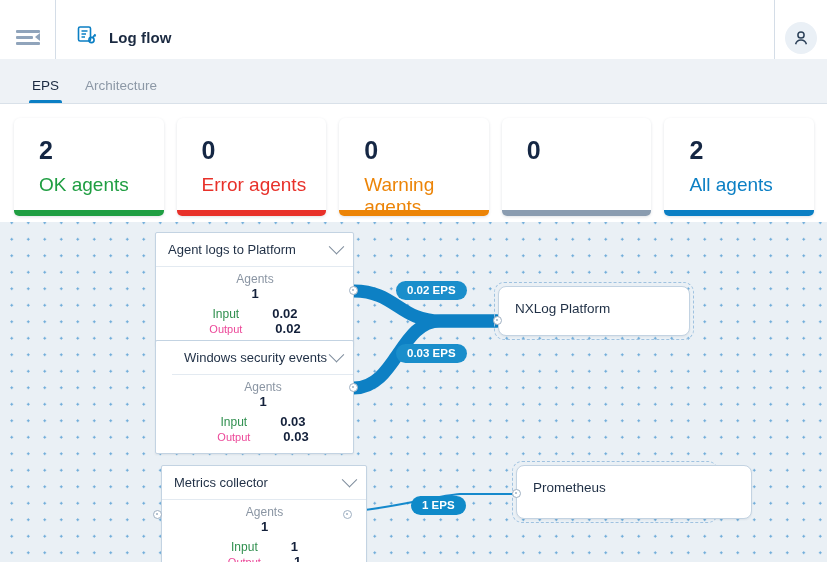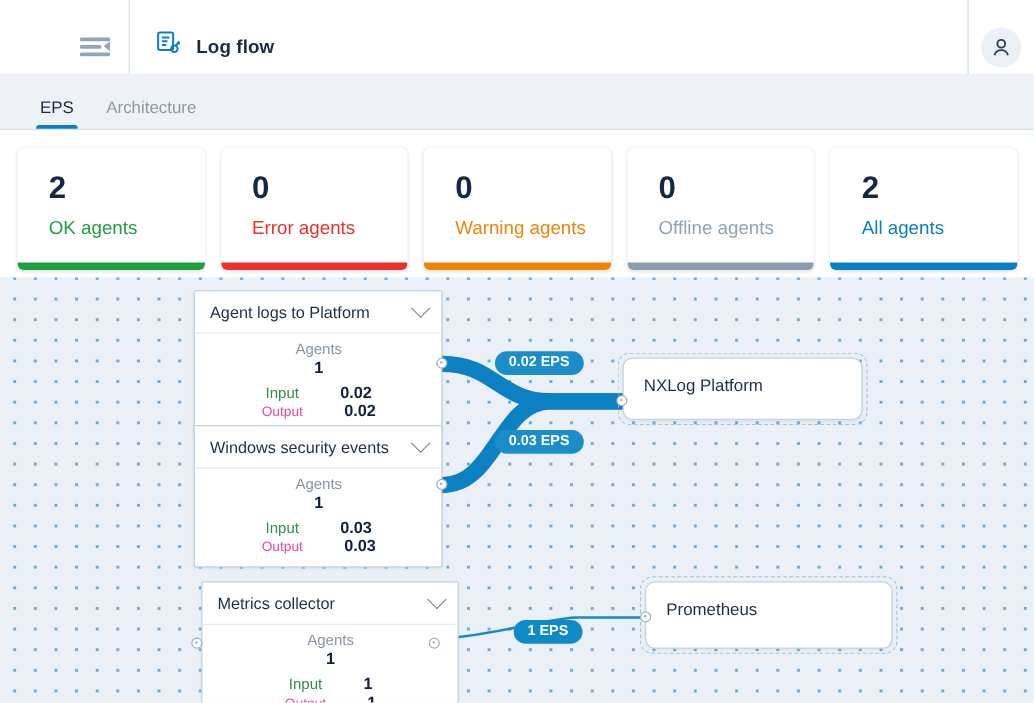--- a/index.html
+++ b/index.html
@@ -9,21 +9,21 @@
     background: #ffffff;
     overflow: hidden;
   }
 
   
   .topbar {
     position: absolute; top: 0; left: 0;
     width: 827px; height: 76px;
     background: #ffffff;
     border-bottom: 1px solid #c9d4e0;
-    display: flex; align-items: stretch; padding-left: 48px;
+    display: flex; align-items: stretch;
   }
   .menu-cell {
     width: 56px; display: flex; align-items: center; justify-content: center;
     border-right: 1px solid #d4dde7;
     cursor: pointer;
   }
   .menu-icon { width: 24px; height: 16px; position: relative; }
   .menu-icon i {
     position: absolute; left: 0; height: 3px; border-radius: 1px;
     background: #90a4bb; display: block;
@@ -85,21 +85,21 @@
     flex: 1; background: #ffffff;
     border-radius: 6px 6px 5px 5px;
     box-shadow: 0 1px 3px rgba(30,50,75,.14);
     position: relative; overflow: hidden;
     padding: 20px 0 0 25px;
     cursor: pointer;
   }
   .stat .num {
     font-size: 25px; font-weight: bold; color: #152744; line-height: 1;
   }
-  .stat .lbl { font-size: 15px; margin-top: 11px; }
+  .stat .lbl { font-size: 19px; margin-top: 11px; }
   .stat .bar { position: absolute; left: 0; right: 0; bottom: 0; height: 6px; }
 
   
   .canvas {
     position: absolute; top: 222px; left: 0;
     width: 827px; height: 340px;
     background-color: #eaf0f5;
     background-image: radial-gradient(circle, #6aa9d8 1.1px, transparent 1.3px);
     background-size: 16.5px 16.5px;
     background-position: 20px 9px;
@@ -234,21 +234,20 @@
   </div>
 
   <div class="stat">
     <div class="num">0</div>
     <div class="lbl" style="color:#ec8407">Warning agents</div>
     <div class="bar" style="background:#ec8407"></div>
   </div>
 
   <div class="stat">
     <div class="num">0</div>
-    <div class="lbl" style="color:#93a3b4">Offline agents</div>
     <div class="bar" style="background:#8a9cb0"></div>
   </div>
 
   <div class="stat">
     <div class="num">2</div>
     <div class="lbl" style="color:#0b7fc4">All agents</div>
     <div class="bar" style="background:#0b7fc4"></div>
   </div>
 </div>
 
@@ -278,21 +277,21 @@
         <span class="v">0.02</span>
       </span>
       <span class="io">
         <span class="k-out">Output</span>
         <span class="v">0.02</span>
       </span>
     </div>
   </div>
   <div class="handle" style="left:349px; top:64px;"></div>
 
-  <div class="node src" style="left:155px; top:118px;">
+  <div class="node src" style="left:155px; top:118px;padding-left:16px;">
     <div class="node-title">
       <span>Windows security events</span>
       <span class="chev"></span>
     </div>
     <div class="node-row">
       <span class="k-agents">Agents</span>
       <span class="v-agents">1</span>
     </div>
     <div class="node-row metrics">
       <span class="io">
@@ -330,21 +329,21 @@
   <div class="handle" style="left:153px; top:288px;"></div>
   <div class="handle" style="left:343px; top:288px;"></div>
 
   <div class="sel-dots" style="left:494px; top:60px; width:200px; height:58px;"></div>
   <div class="node dest" style="left:498px; top:64px; width:192px; height:50px;">
     <span>NXLog Platform</span>
   </div>
   <div class="handle" style="left:493px; top:94px;"></div>
 
   <div class="sel-dots" style="left:512px; top:239px; width:206px; height:62px;"></div>
-  <div class="node dest" style="left:516px; top:243px; width:198px; height:54px;">
+  <div class="node dest" style="left:516px; top:243px; width:236px; height:54px;">
     <span>Prometheus</span>
   </div>
   <div class="handle" style="left:512px; top:267px;"></div>
 
   <div class="eps" style="left:396px; top:290px; top:59px;">0.02 EPS</div>
   <div class="eps" style="left:396px; top:122px;">0.03 EPS</div>
   <div class="eps thin" style="left:411px; top:274px;">1 EPS</div>
 
 </div>
 

